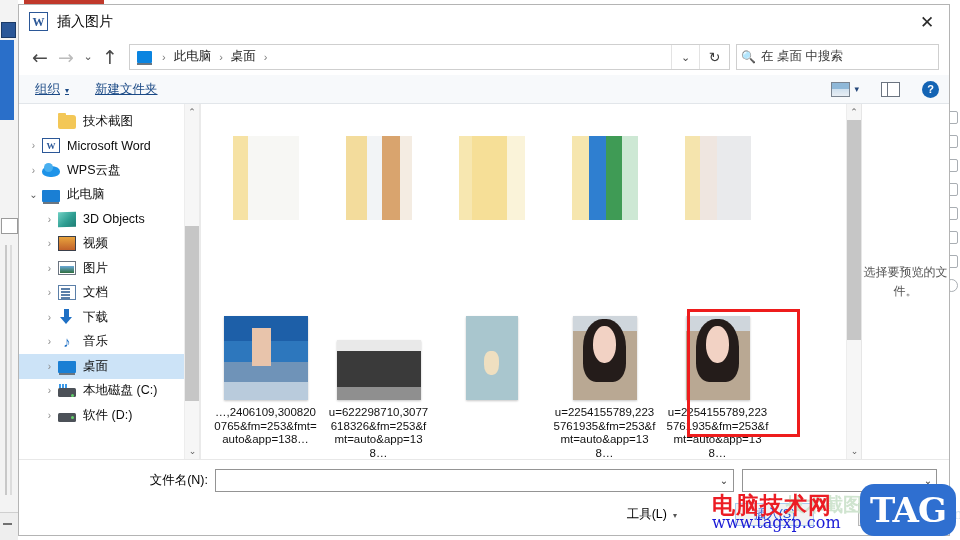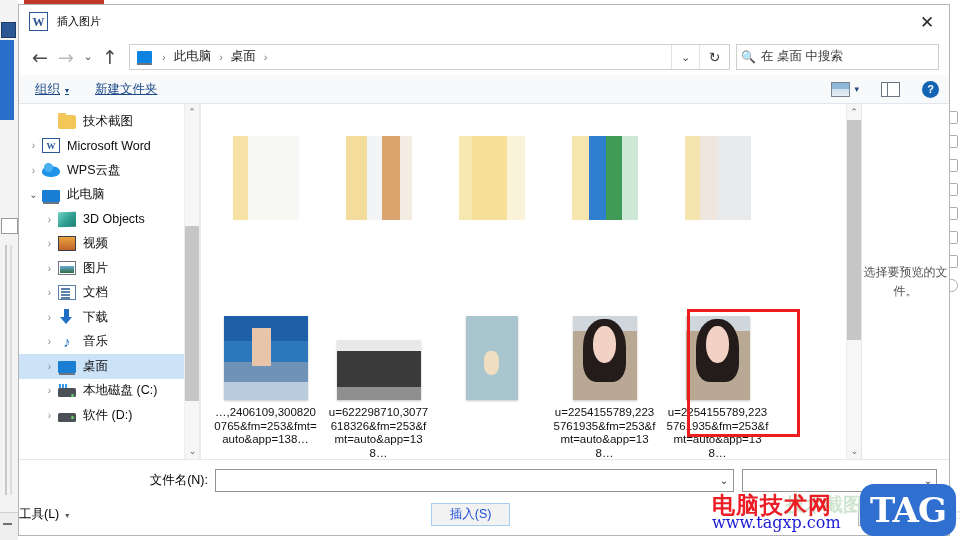--- a/index.html
+++ b/index.html
@@ -38,21 +38,21 @@
     display:flex; flex-direction:column;
   }
 
   
   .titlebar { height:33px; flex:0 0 33px; display:flex; align-items:center; padding-left:10px; background:#ffffff; }
   .title-icon {
     width:19px; height:19px; border:1.6px solid #2b5797; background:#ffffff;
     display:flex; align-items:center; justify-content:center;
     font-size:12px; font-weight:bold; color:#2b5797; line-height:1; font-family:"Liberation Serif", serif;
   }
-  .title-text { margin-left:9px; font-size:11px; color:#000; }
+  .title-text { margin-left:9px; font-size:14px; color:#000; }
   .title-close {
     margin-left:auto; width:44px; height:33px; display:flex; align-items:center; justify-content:center;
     font-size:17px; color:#2b2b2b; font-family:"DejaVu Sans", sans-serif; font-weight:300;
   }
 
   
   .navrow { height:37px; flex:0 0 37px; display:flex; align-items:center; padding:0 10px 0 8px; background:#ffffff; }
   .navbtn { width:26px; height:26px; display:flex; align-items:center; justify-content:center;
             font-size:19px; color:#4a4a4a; font-family:"DejaVu Sans", sans-serif; }
   .navbtn.dim { color:#bcbcbc; }
@@ -167,21 +167,21 @@
   .fnrow { display:flex; align-items:center; padding:9px 12px 0 0; }
   .fnlabel { width:196px; text-align:right; font-size:12.5px; color:#000; padding-right:7px; }
   .fninput { flex:1 1 auto; height:23px; border:1px solid #949494; background:#fff; display:flex; align-items:center;}
   .fninput .v { font-size:12.5px; color:#000; padding-left:5px; }
   .fninput .car { margin-left:auto; width:18px; text-align:center; font-size:10px; color:#333; }
   .ftype { width:195px; flex:0 0 195px; height:23px; margin-left:8px; border:1px solid #949494; background:#fff;
            display:flex; align-items:center; overflow:hidden; }
   .ftype .v { font-size:12px; color:#000; padding-left:5px; white-space:nowrap; }
   .ftype .car { margin-left:auto; width:16px; text-align:center; font-size:10px; color:#333; flex:0 0 16px;}
 
-  .btnrow { display:flex; align-items:center; justify-content:space-between; padding:11px 12px 0 0; }
+  .btnrow { display:flex; align-items:center; justify-content:flex-end; padding:11px 12px 0 0;gap:36px; }
   .tool { font-size:12.5px; color:#000; margin-right:14px; }
   .tool .car { font-size:8px; color:#555; margin-left:6px; }
   .dlgbtn { width:79px; height:23px; border:1px solid #b8b8b8; background:#f2f2f2; font-size:12.5px;
             color:#1d4ed8; display:flex; align-items:center; justify-content:center; margin-left:8px; }
   .dlgbtn.primary { border-color:#a9cdf0; }
 
   
   .wm { position:absolute; pointer-events:none; }
   .wm-cn { left:712px; top:490px; font-size:23px; font-weight:bold; color:#ec1c24;
            font-family:"DejaVu Serif","Liberation Serif",serif; letter-spacing:1px; }

